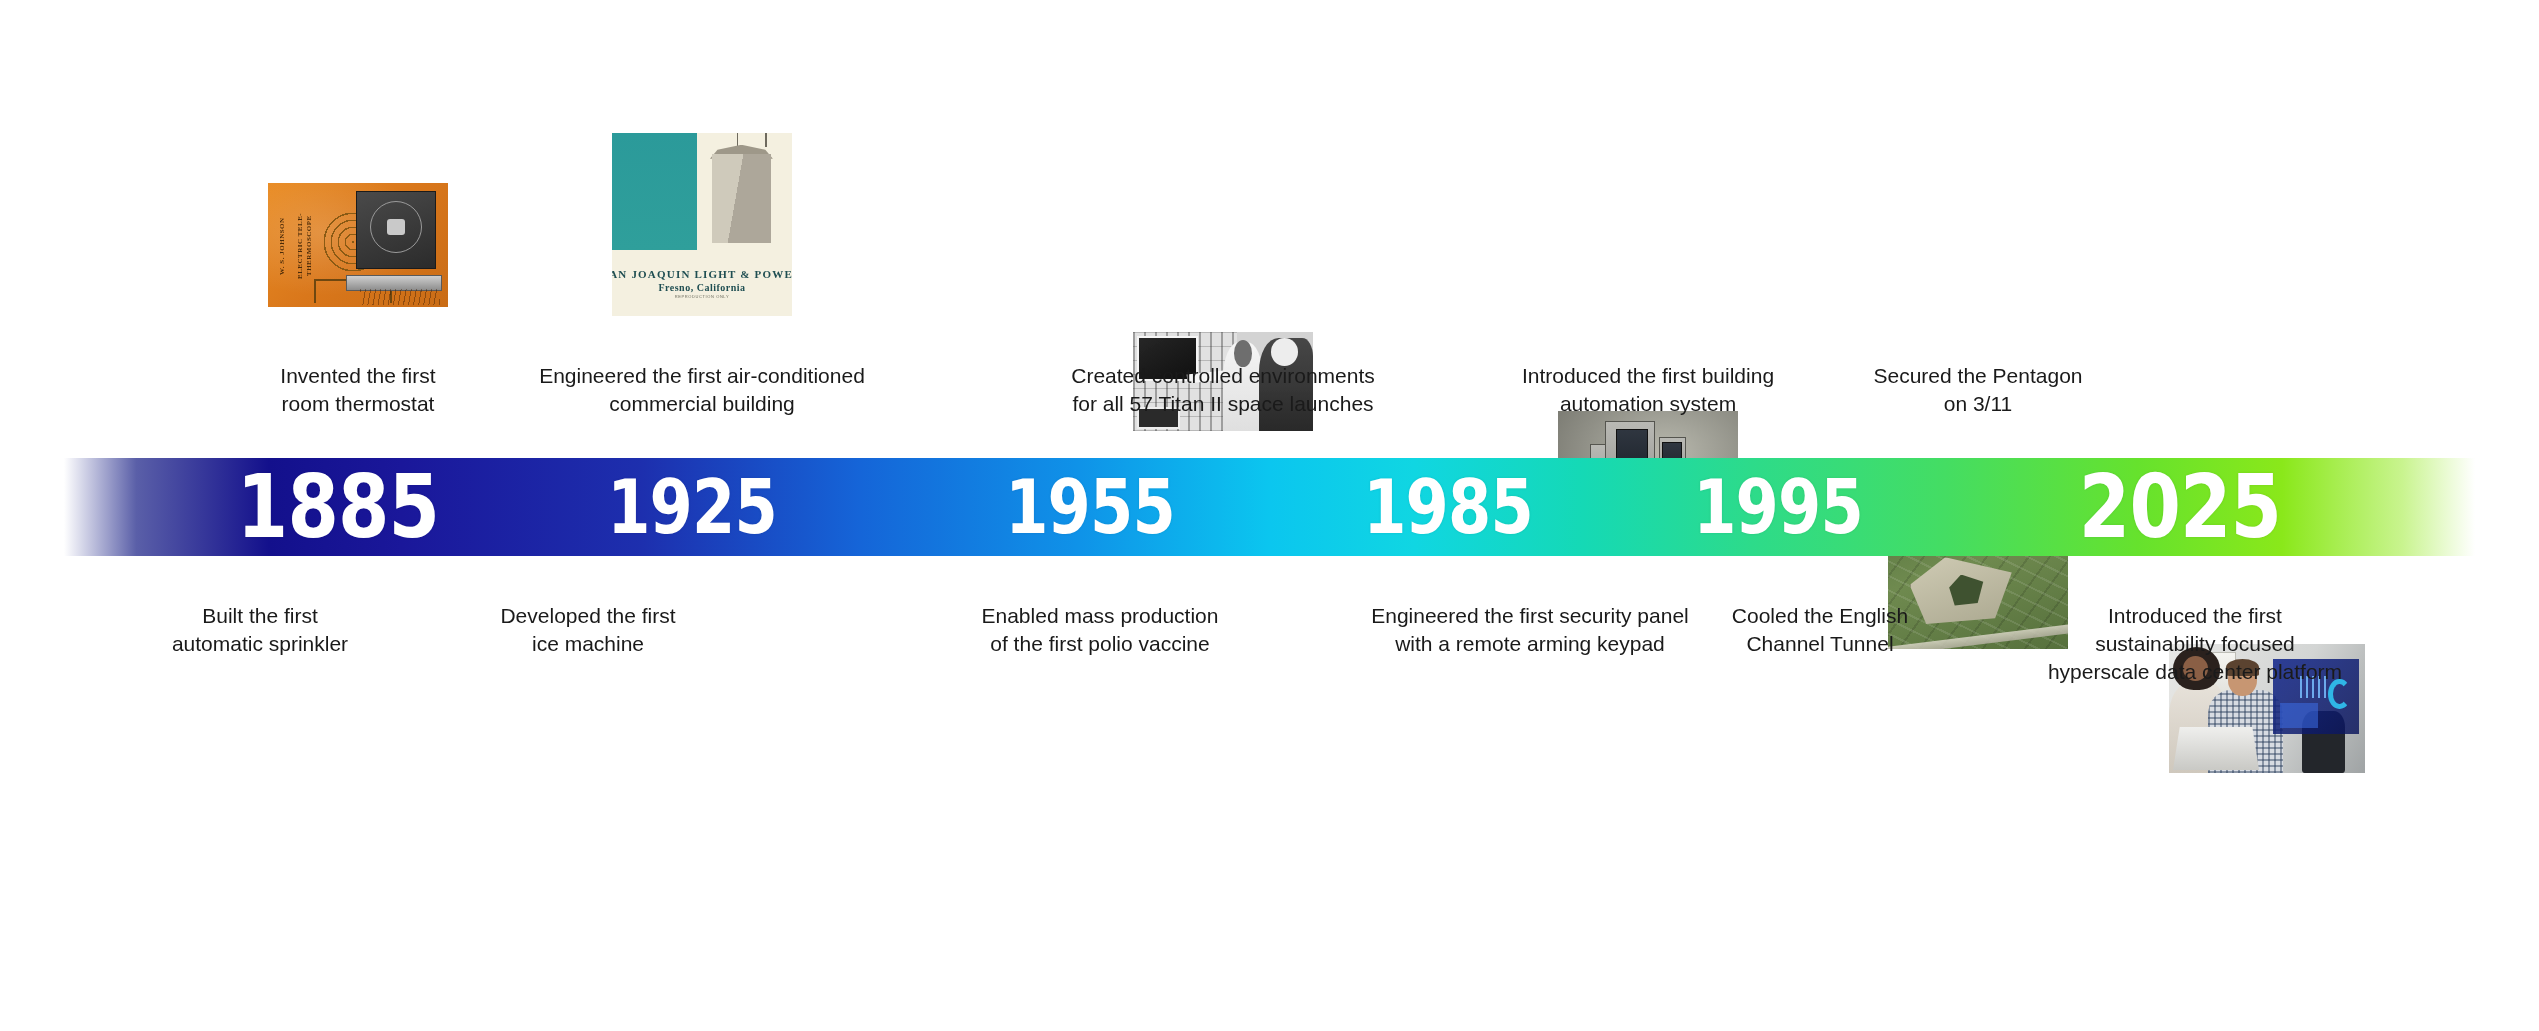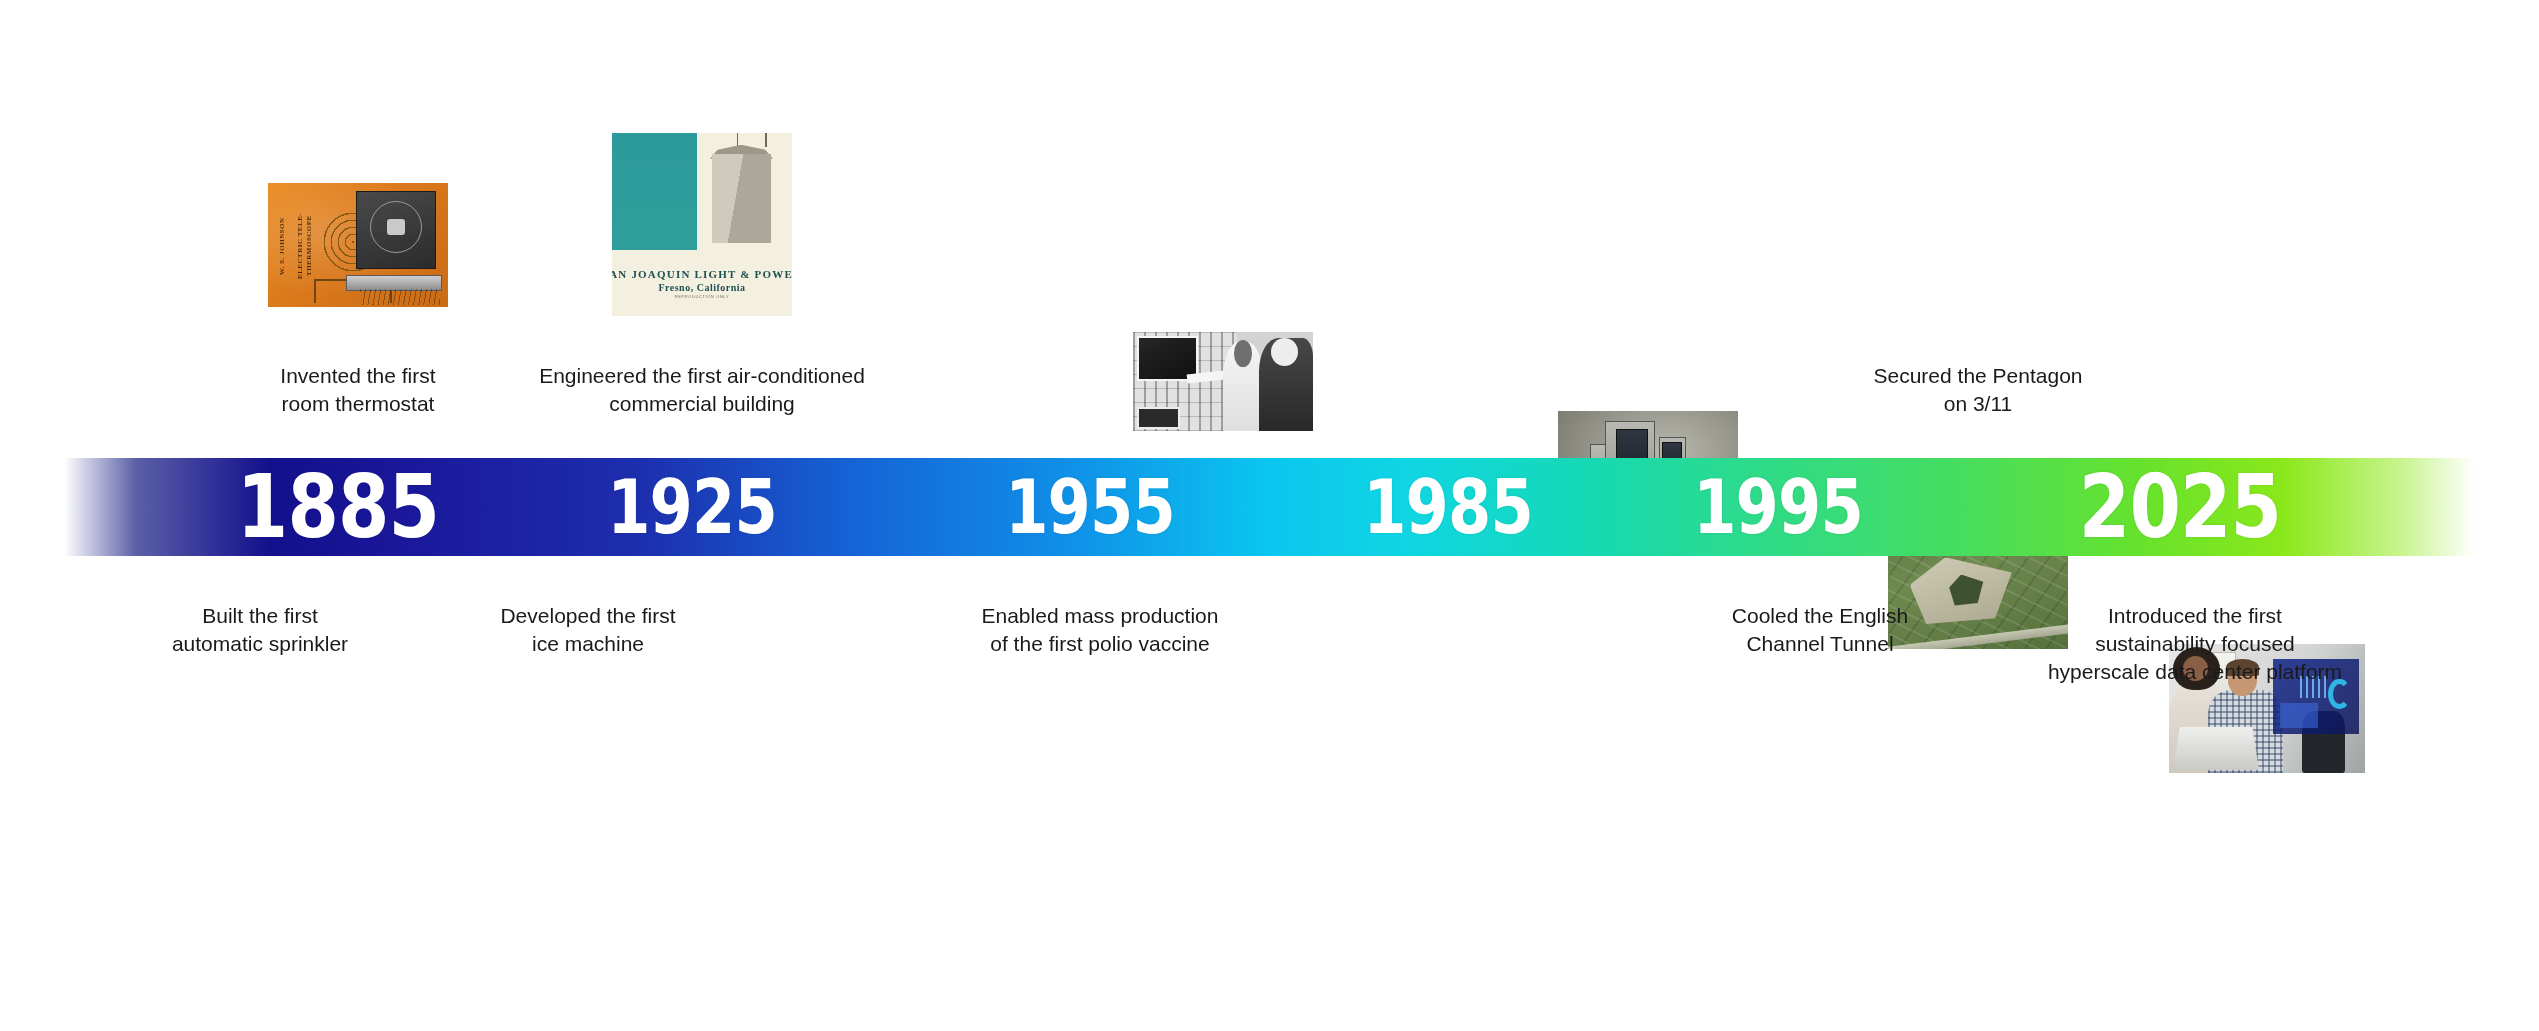--- a/index.html
+++ b/index.html
@@ -374,37 +374,43 @@
       <div class="chart"></div>
       <div class="tile"></div>
     </div>
     <div class="laptop"></div>
   </div>
 
   <div class="cap cap-top" style="left:512px; top:362px; width:380px;">Engineered the first air-conditioned
 commercial building</div>
   <div class="cap cap-top" style="left:198px; top:362px; width:320px;">Invented the first
 room thermostat</div>
+  <div class="cap cap-top" style="left:1033px; top:362px; width:380px;">Created controlled environments
+for all 57 Titan II space launches</div>
+  <div class="cap cap-top" style="left:1478px; top:362px; width:340px;">Introduced the first building
+automation system</div>
   <div class="cap cap-top" style="left:1838px; top:362px; width:280px;">Secured the Pentagon
 on 3/11</div>
 
   <div class="timeline-bar"></div>
 
   <div class="year big" style="left:208px; width:260px;">1885</div>
   <div class="year" style="left:562px; width:260px;">1925</div>
   <div class="year" style="left:960px; width:260px;">1955</div>
   <div class="year" style="left:1318px; width:260px;">1985</div>
   <div class="year" style="left:1648px; width:260px;">1995</div>
   <div class="year big" style="left:2040px; width:280px;">2025</div>
 
   <div class="cap cap-bot" style="left:428px; top:602px; width:320px;">Developed the first
 ice machine</div>
   <div class="cap cap-bot" style="left:100px; top:602px; width:320px;">Built the first
 automatic sprinkler</div>
   <div class="cap cap-bot" style="left:880px; top:602px; width:440px;">Enabled mass production
 of the first polio vaccine</div>
+  <div class="cap cap-bot" style="left:1330px; top:602px; width:400px;">Engineered the first security panel
+with a remote arming keypad</div>
   <div class="cap cap-bot" style="left:1960px; top:602px; width:470px;">Introduced the first
 sustainability focused
 hyperscale data center platform</div>
   <div class="cap cap-bot" style="left:1590px; top:602px; width:460px;">Cooled the English
 Channel Tunnel</div>
 
 </div>
 
 </body></html>

